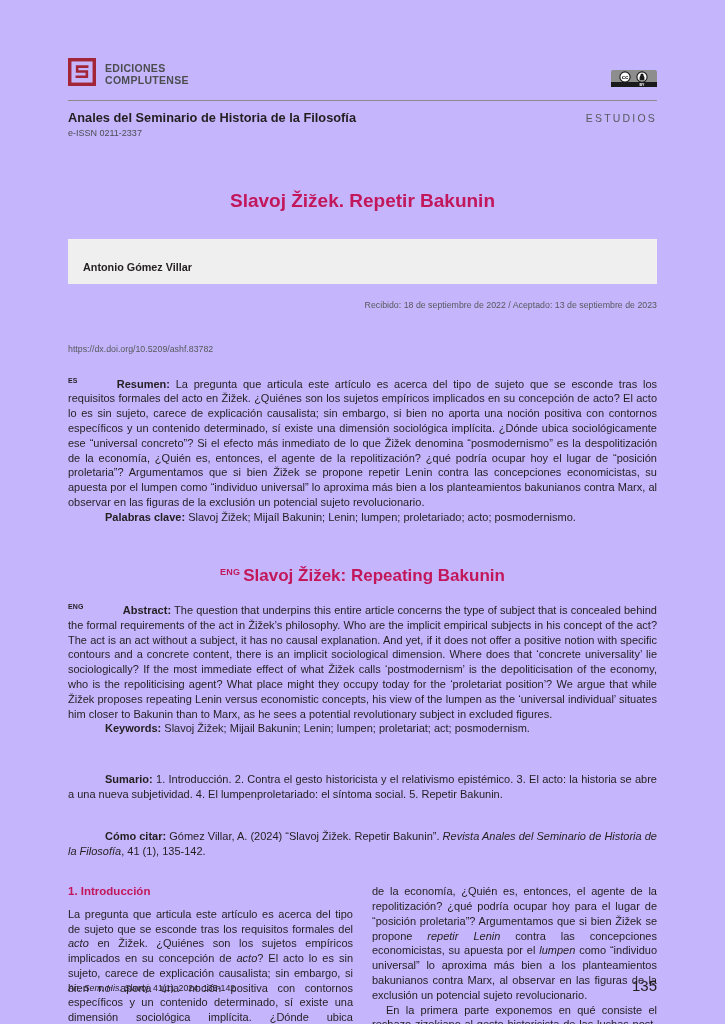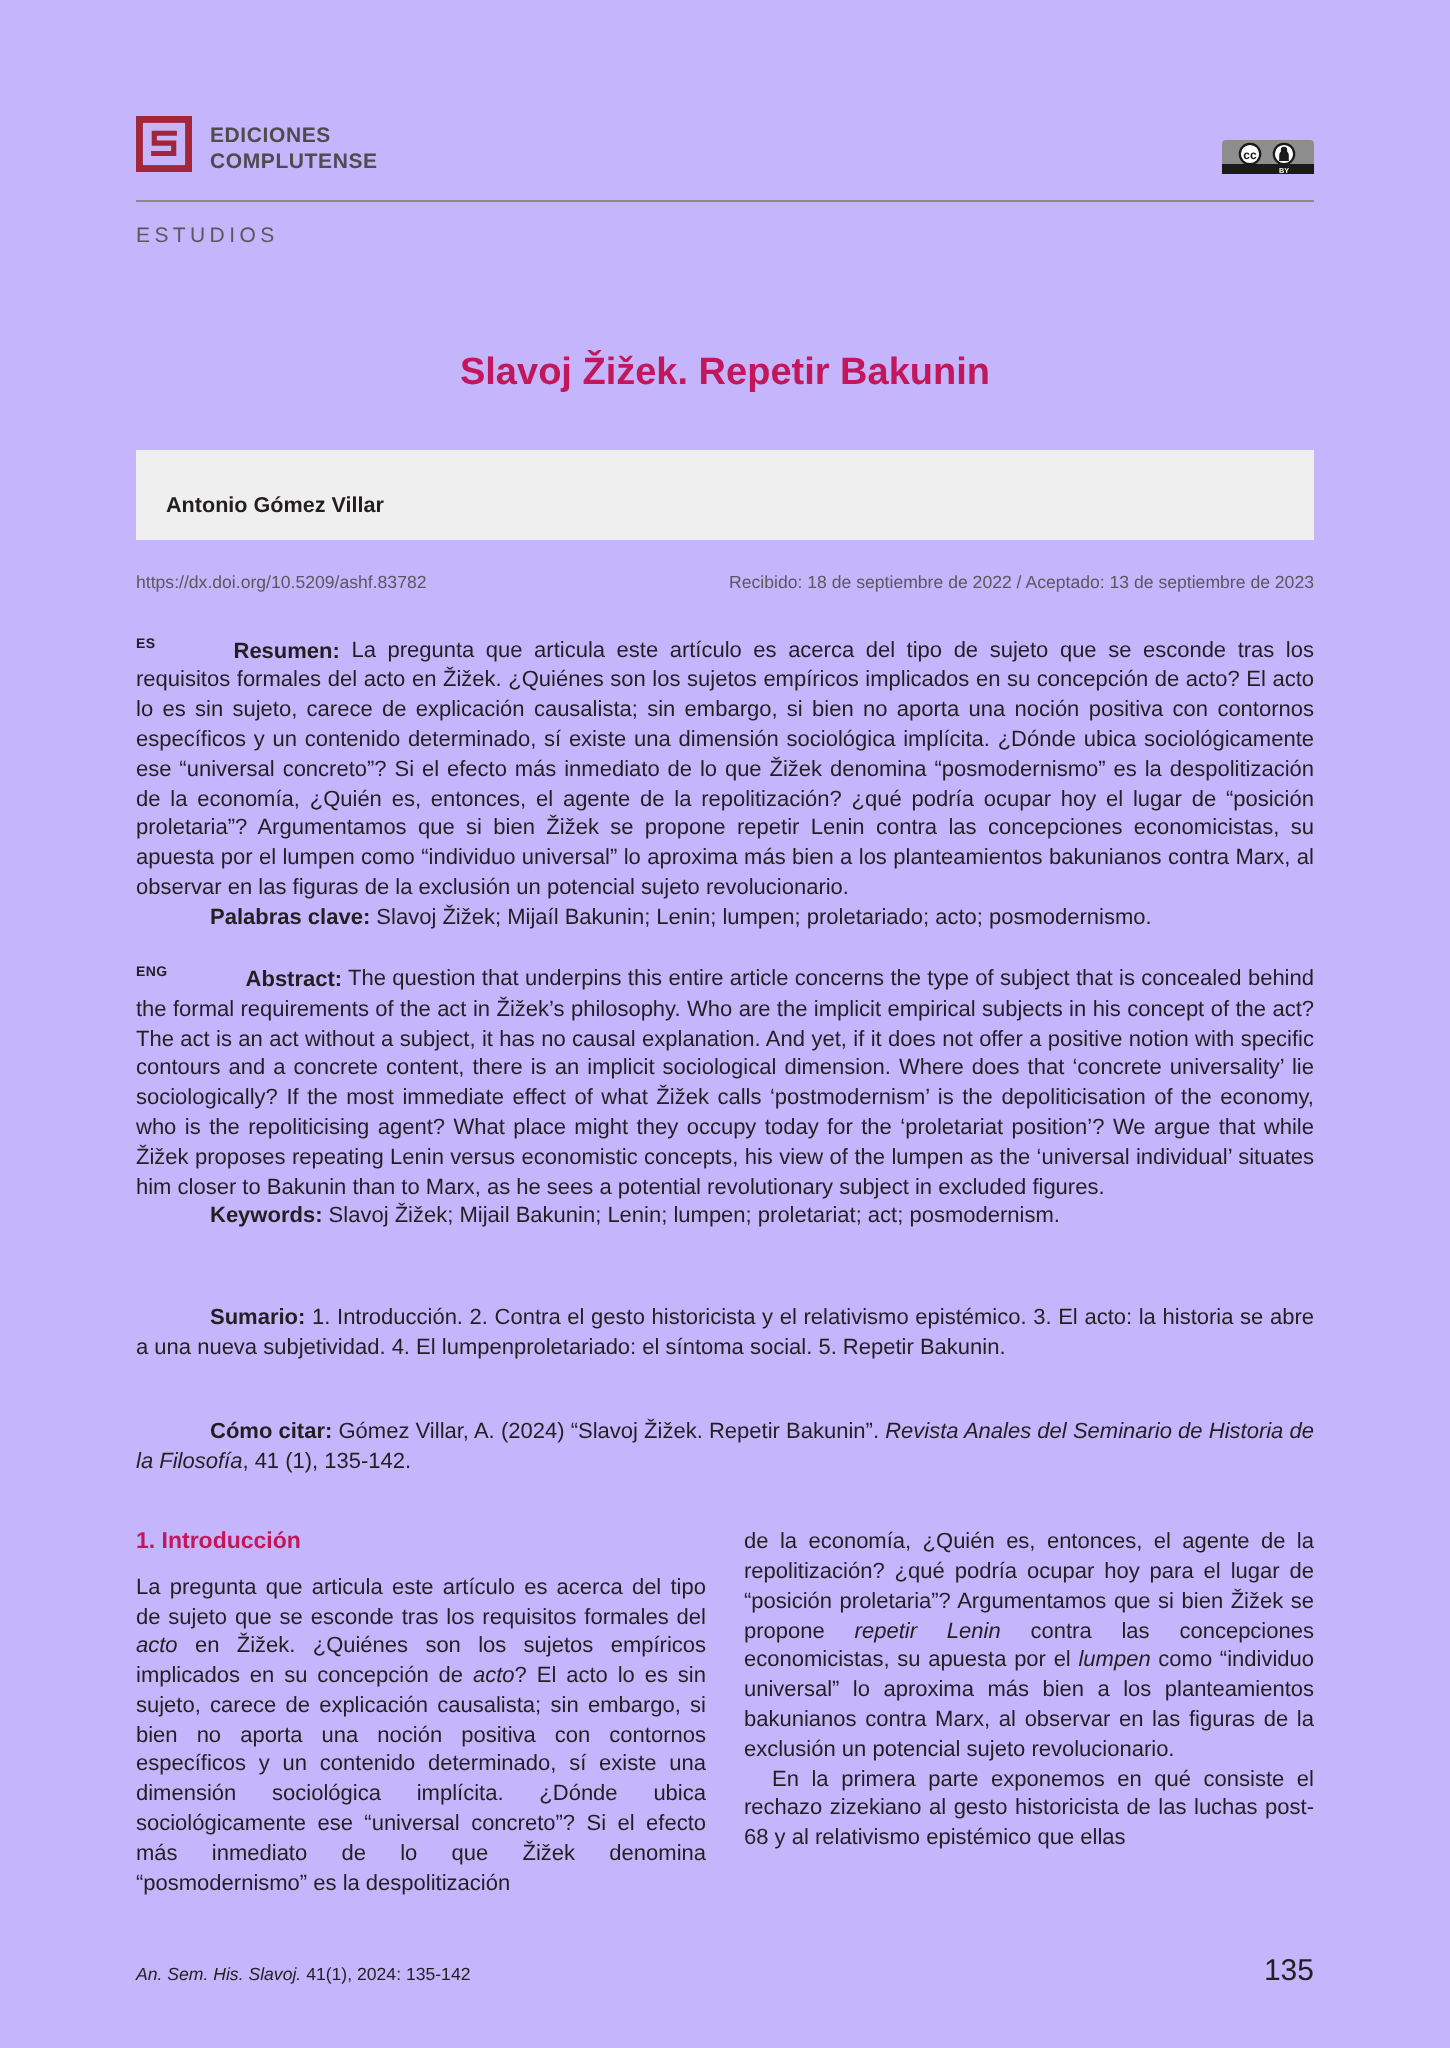--- a/index.html
+++ b/index.html
@@ -33,21 +33,21 @@
 
   
   .author-box { background: #efefef; margin-top: 27px; padding: 22px 15px 11px 15px; }
   .author-name { font-size: 10.8px; font-weight: bold; }
   .author-affil { font-size: 10.8px; margin-top: 2px; display: flex; align-items: center; gap: 5px; }
   .mail-icon { font-size: 12px; color: #6d6d6d; line-height: 1; cursor: pointer; }
   .orcid-icon { display: inline-block; width: 10px; height: 10px; border-radius: 50%; background: #a6ce39; color: #fff; font-size: 5.5px; font-weight: bold; text-align: center; line-height: 10px; cursor: pointer; }
 
   
   .doi-row { display: flex; justify-content: space-between; margin-top: 16px; font-size: 8.8px; color: #58595b; }
-  .doi-link { color: #58595b; text-decoration: none; cursor: pointer; }
+  .doi-link { color: #58595b; text-decoration: none; cursor: pointer; margin-top: 44px; }
 
   
   .block { margin-top: 22px; font-size: 11px; line-height: 1.345; text-align: justify; }
   .lang-tag { font-size: 7px; font-weight: bold; vertical-align: super; letter-spacing: .2px; margin-right: 2px; }
   .block b { font-weight: bold; padding-left: 37px; }
   .kw-line { font-size: 11px; line-height: 1.345; text-align: justify; }
 
   .title-en { text-align: center; margin-top: 42px; font-size: 17px; font-weight: bold; color: #c3175b; }
   .title-en .lang-tag { font-size: 9px; color: #c3175b; margin-right: 3px; }
 
@@ -101,39 +101,44 @@
           <circle cx="31" cy="5" r="1.6" fill="#1a1a1a"></circle>
           <path d="M28.6 10.5 V7.6 a2.4 2.4 0 0 1 4.8 0 V10.5 Z" fill="#1a1a1a"></path>
           <text x="31" y="16.4" font-size="3.6" font-weight="bold" text-anchor="middle" fill="#ffffff" font-family="Liberation Sans, sans-serif">BY</text>
         </svg>
       </div>
     </div>
 
     <hr class="rule">
 
     <div class="journal-header">
+      <div>
+        <div class="journal-title">Anales del Seminario de Historia de la Filosofía</div>
+        <div class="journal-issn">e-ISSN 0211-2337</div>
+      </div>
       <div class="journal-section">ESTUDIOS</div>
     </div>
 
     <h1 class="article-title">Slavoj Žižek. Repetir Bakunin</h1>
 
     <div class="author-box">
       <div class="author-name">Antonio Gómez Villar</div>
     </div>
 
     <div class="doi-row">
       <a class="doi-link">https://dx.doi.org/10.5209/ashf.83782</a>
       <span>Recibido: 18 de septiembre de 2022 / Aceptado: 13 de septiembre de 2023</span>
     </div>
 
     <div class="block">
       <span class="lang-tag">ES</span><b>Resumen:</b><span> La pregunta que articula este artículo es acerca del tipo de sujeto que se esconde tras los requisitos formales del acto en Žižek. ¿Quiénes son los sujetos empíricos implicados en su concepción de acto? El acto lo es sin sujeto, carece de explicación causalista; sin embargo, si bien no aporta una noción positiva con contornos específicos y un contenido determinado, sí existe una dimensión sociológica implícita. ¿Dónde ubica sociológicamente ese “universal concreto”? Si el efecto más inmediato de lo que Žižek denomina “posmodernismo” es la despolitización de la economía, ¿Quién es, entonces, el agente de la repolitización? ¿qué podría ocupar hoy el lugar de “posición proletaria”? Argumentamos que si bien Žižek se propone repetir Lenin contra las concepciones economicistas, su apuesta por el lumpen como “individuo universal” lo aproxima más bien a los planteamientos bakunianos contra Marx, al observar en las figuras de la exclusión un potencial sujeto revolucionario.</span>
       <div class="kw-line"><b>Palabras clave:</b><span> Slavoj Žižek; Mijaíl Bakunin; Lenin; lumpen; proletariado; acto; posmodernismo.</span></div>
     </div>
 
+    <h2 class="title-en"><span class="lang-tag">ENG</span><span>Slavoj Žižek: Repeating Bakunin</span></h2>
 
     <div class="block" style="margin-top:16px">
       <span class="lang-tag">ENG</span><b>Abstract:</b><span> The question that underpins this entire article concerns the type of subject that is concealed behind the formal requirements of the act in Žižek’s philosophy. Who are the implicit empirical subjects in his concept of the act? The act is an act without a subject, it has no causal explanation. And yet, if it does not offer a positive notion with specific contours and a concrete content, there is an implicit sociological dimension. Where does that ‘concrete universality’ lie sociologically? If the most immediate effect of what Žižek calls ‘postmodernism’ is the depoliticisation of the economy, who is the repoliticising agent? What place might they occupy today for the ‘proletariat position’? We argue that while Žižek proposes repeating Lenin versus economistic concepts, his view of the lumpen as the ‘universal individual’ situates him closer to Bakunin than to Marx, as he sees a potential revolutionary subject in excluded figures.</span>
       <div class="kw-line"><b>Keywords:</b><span> Slavoj Žižek; Mijail Bakunin; Lenin; lumpen; proletariat; act; posmodernism.</span></div>
     </div>
 
     <div class="block sumario">
       <b>Sumario:</b><span> 1. Introducción. 2. Contra el gesto historicista y el relativismo epistémico. 3. El acto: la historia se abre a una nueva subjetividad. 4. El lumpenproletariado: el síntoma social. 5. Repetir Bakunin.</span>
     </div>
 

